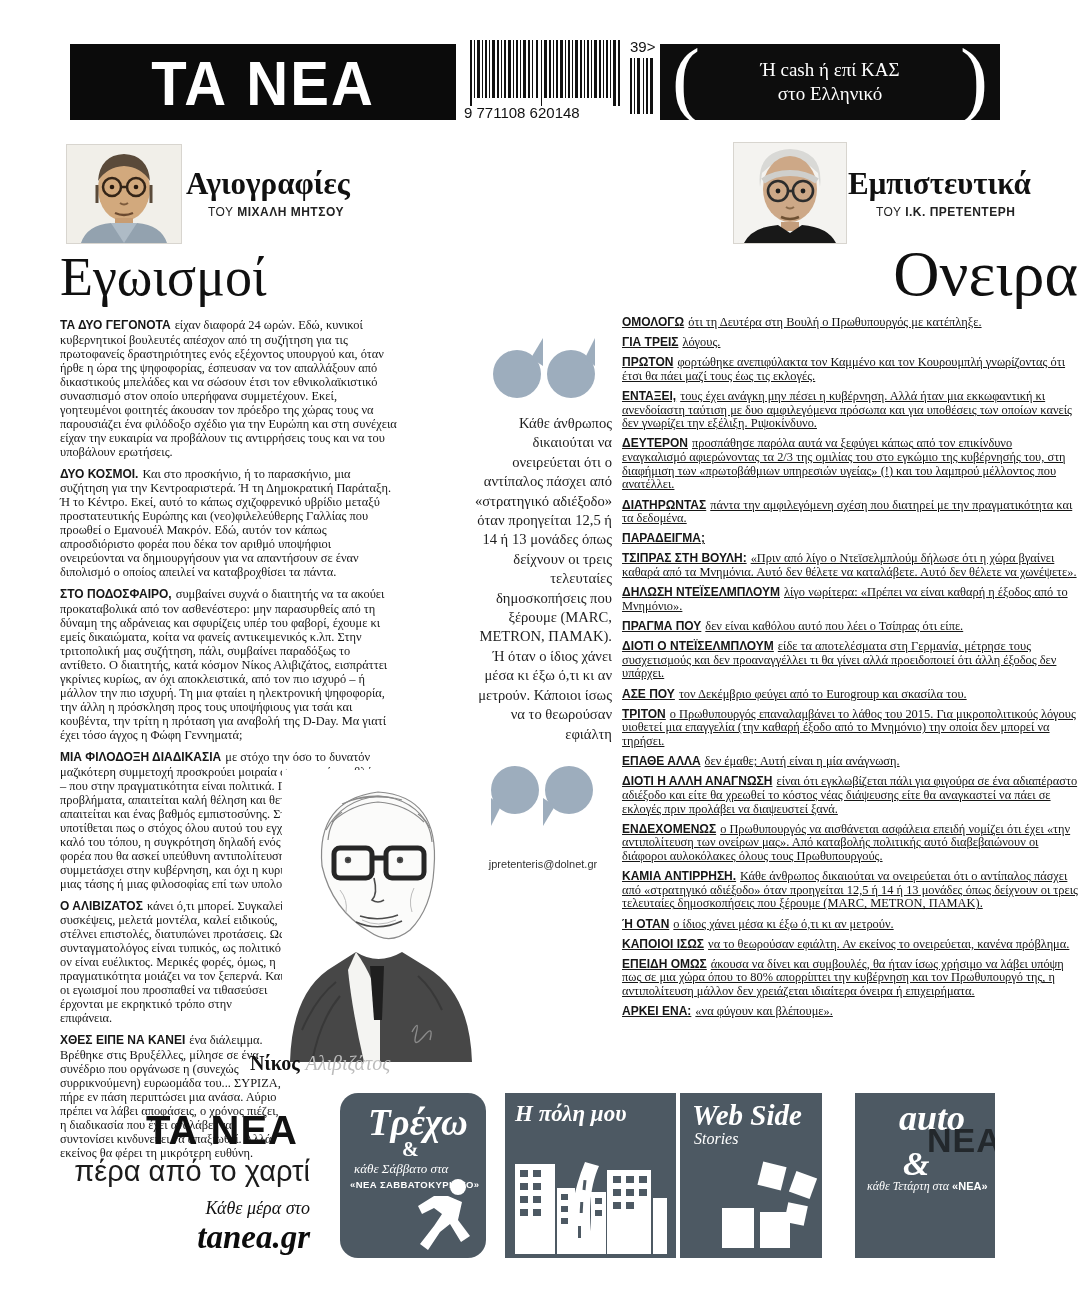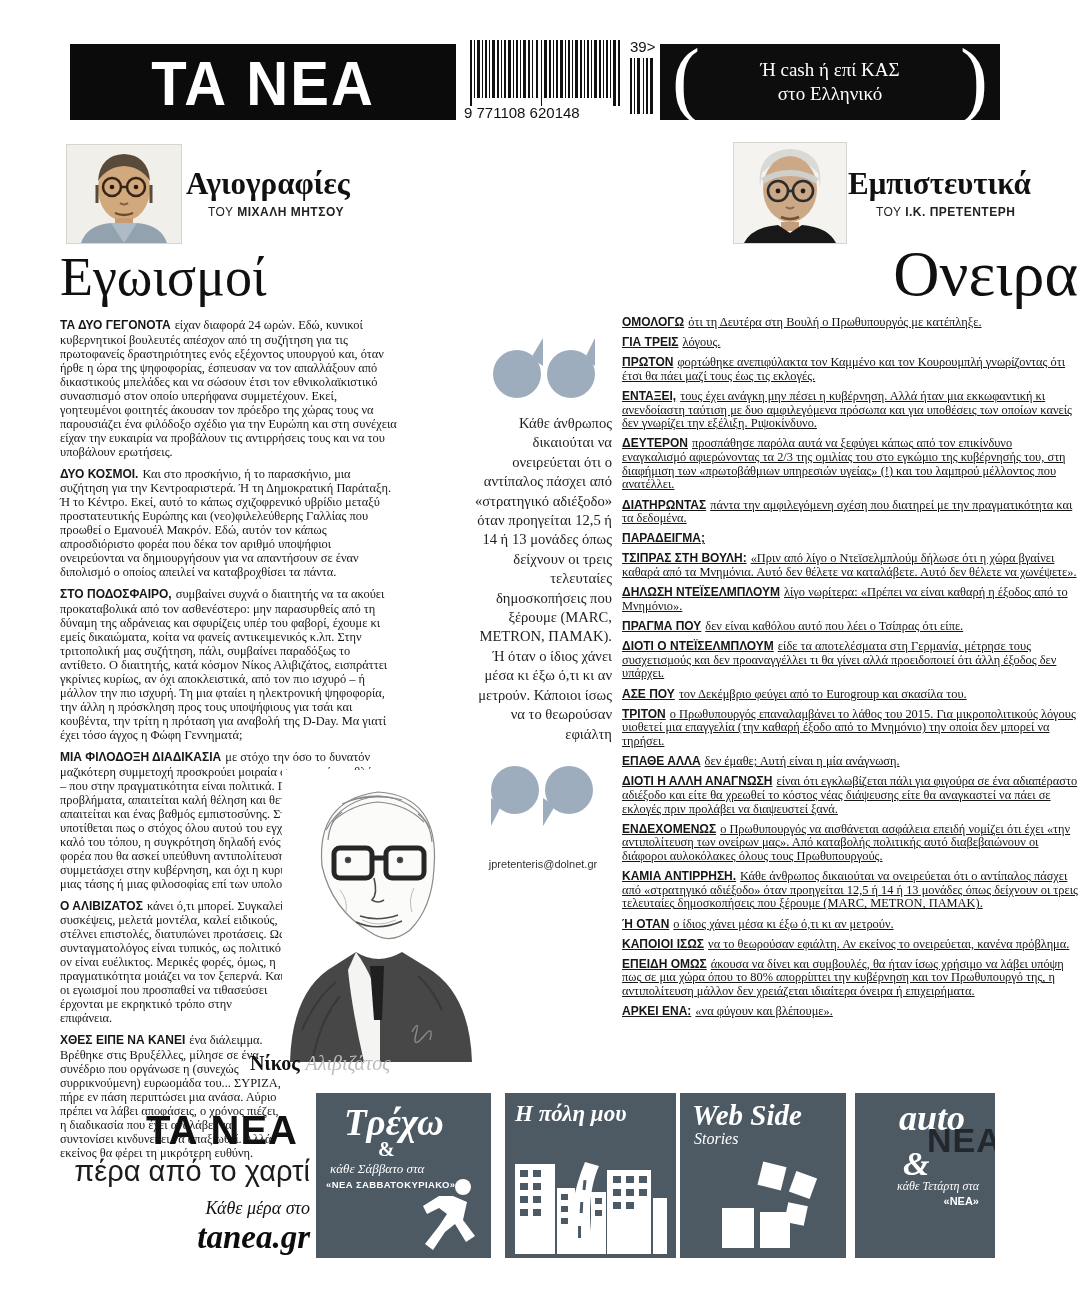--- a/index.html
+++ b/index.html
@@ -46,39 +46,39 @@
   .caption .c-light{font-style:italic;color:#bcbcbc;margin-left:6px;}
   
   .footer-promo{position:absolute;left:55px;top:1108px;width:255px;text-align:right;}
   .fp-nea{font-family:"Liberation Sans",sans-serif;font-weight:bold;font-size:40px;color:#111;
           letter-spacing:1px;margin-right:12px;}
   .fp-line2{font-family:"Liberation Sans",sans-serif;font-size:29px;color:#1c1c1c;margin-top:2px;}
   .fp-line3{font-family:"Liberation Serif",serif;font-style:italic;font-size:18px;margin-top:10px;color:#111;}
   .fp-site{font-family:"Liberation Serif",serif;font-style:italic;font-weight:bold;font-size:33px;color:#0c0c0c;margin-top:0px;}
   .tile{position:absolute;top:1093px;height:165px;background:#4d5963;color:#fff;overflow:hidden;}
   .tile .t-big{font-family:"Liberation Serif",serif;font-style:italic;font-weight:bold;}
-  .tile-1{left:316px;width:175px;}
+  .tile-1{left:340px;width:146px;border-radius:18px;}
   .tile-2{left:505px;width:171px;}
-  .tile-3{left:680px;width:166px;}
+  .tile-3{left:680px;width:142px;}
   .tile-4{left:855px;width:140px;}
   .t1-title{font-size:37px;margin:8px 0 0 28px;}
   .t1-amp{font-family:"Liberation Serif",serif;font-weight:bold;font-size:20px;margin:-6px 0 0 62px;}
   .t1-l1{font-style:italic;font-size:13px;margin:0 0 0 14px;}
   .t1-l2{font-family:"Liberation Sans",sans-serif;font-weight:bold;font-size:9.5px;margin:2px 0 0 10px;letter-spacing:.4px;}
   .t1-runner{position:absolute;right:8px;bottom:6px;}
   .t2-title{font-size:23px;margin:8px 0 0 10px;}
   .t2-city{position:absolute;left:4px;bottom:4px;}
   .t3-title{font-size:29px;margin:6px 0 0 12px;}
   .t3-sub{font-family:"Liberation Serif",serif;font-style:italic;font-weight:normal;font-size:16px;margin:-2px 0 0 14px;}
   .t3-squares{position:absolute;left:28px;bottom:6px;}
   .t4-auto{font-size:36px;margin:4px 0 0 14px;text-align:center;}
   .t4-nea{position:absolute;left:72px;top:28px;font-family:"Liberation Sans",sans-serif;font-weight:bold;
           font-size:34px;color:#23282c;letter-spacing:1px;}
   .t4-amp{font-family:"Liberation Serif",serif;font-weight:bold;font-size:34px;font-style:italic;margin:6px 0 0 48px;}
-  .t4-line{font-family:"Liberation Serif",serif;font-style:italic;font-size:12px;margin:-4px 16px 0 12px;text-align:right;}
+  .t4-line{font-family:"Liberation Serif",serif;font-style:italic;font-size:12px;margin:-4px 0 0 12px;}
   .t4-line b{font-family:"Liberation Sans",sans-serif;font-style:normal;font-size:11px;}
   .bc-digits{font-family:"Liberation Sans",sans-serif;font-size:15px;fill:#111;}
 </style>
 </head>
 <body>
 
 <div class="page">
 
   <div class="logo-box">
     <span class="logo-text">ΤΑ ΝΕΑ</span>

